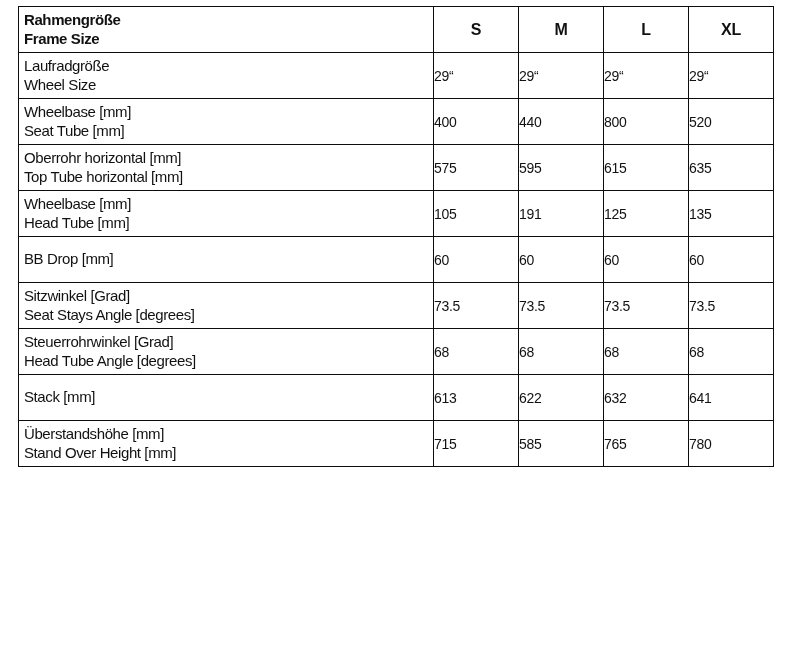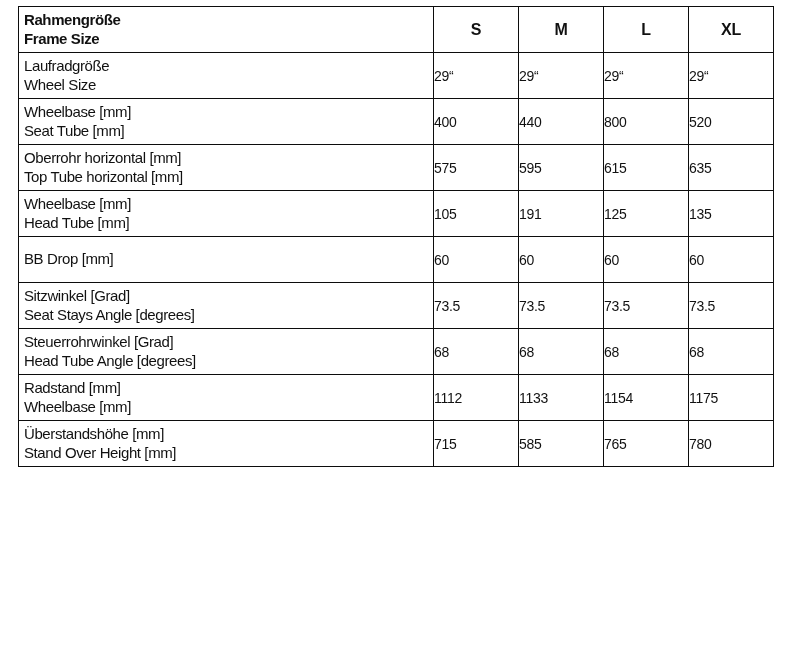--- a/index.html
+++ b/index.html
@@ -147,31 +147,31 @@
       <span class="de">Steuerrohrwinkel [Grad]</span>
       <span class="en">Head Tube Angle [degrees]</span>
     </td>
     <td class="value-cell">68</td>
     <td class="value-cell">68</td>
     <td class="value-cell">68</td>
     <td class="value-cell">68</td>
   </tr>
 
 
-
   <tr>
     <td class="label-cell">
-      <span class="de">Radstand [mm]</span>
-      <span class="en">Wheelbase [mm]</span>
+      <span class="de">Stack [mm]</span>
+      <span class="en"></span>
     </td>
-    <td class="value-cell">1112</td>
-    <td class="value-cell">1133</td>
-    <td class="value-cell">1154</td>
-    <td class="value-cell">1175</td>
+    <td class="value-cell">613</td>
+    <td class="value-cell">622</td>
+    <td class="value-cell">632</td>
+    <td class="value-cell">641</td>
   </tr>
+
 
   <tr>
     <td class="label-cell">
       <span class="de">Überstandshöhe [mm]</span>
       <span class="en">Stand Over Height [mm]</span>
     </td>
     <td class="value-cell">715</td>
     <td class="value-cell">585</td>
     <td class="value-cell">765</td>
     <td class="value-cell">780</td>

